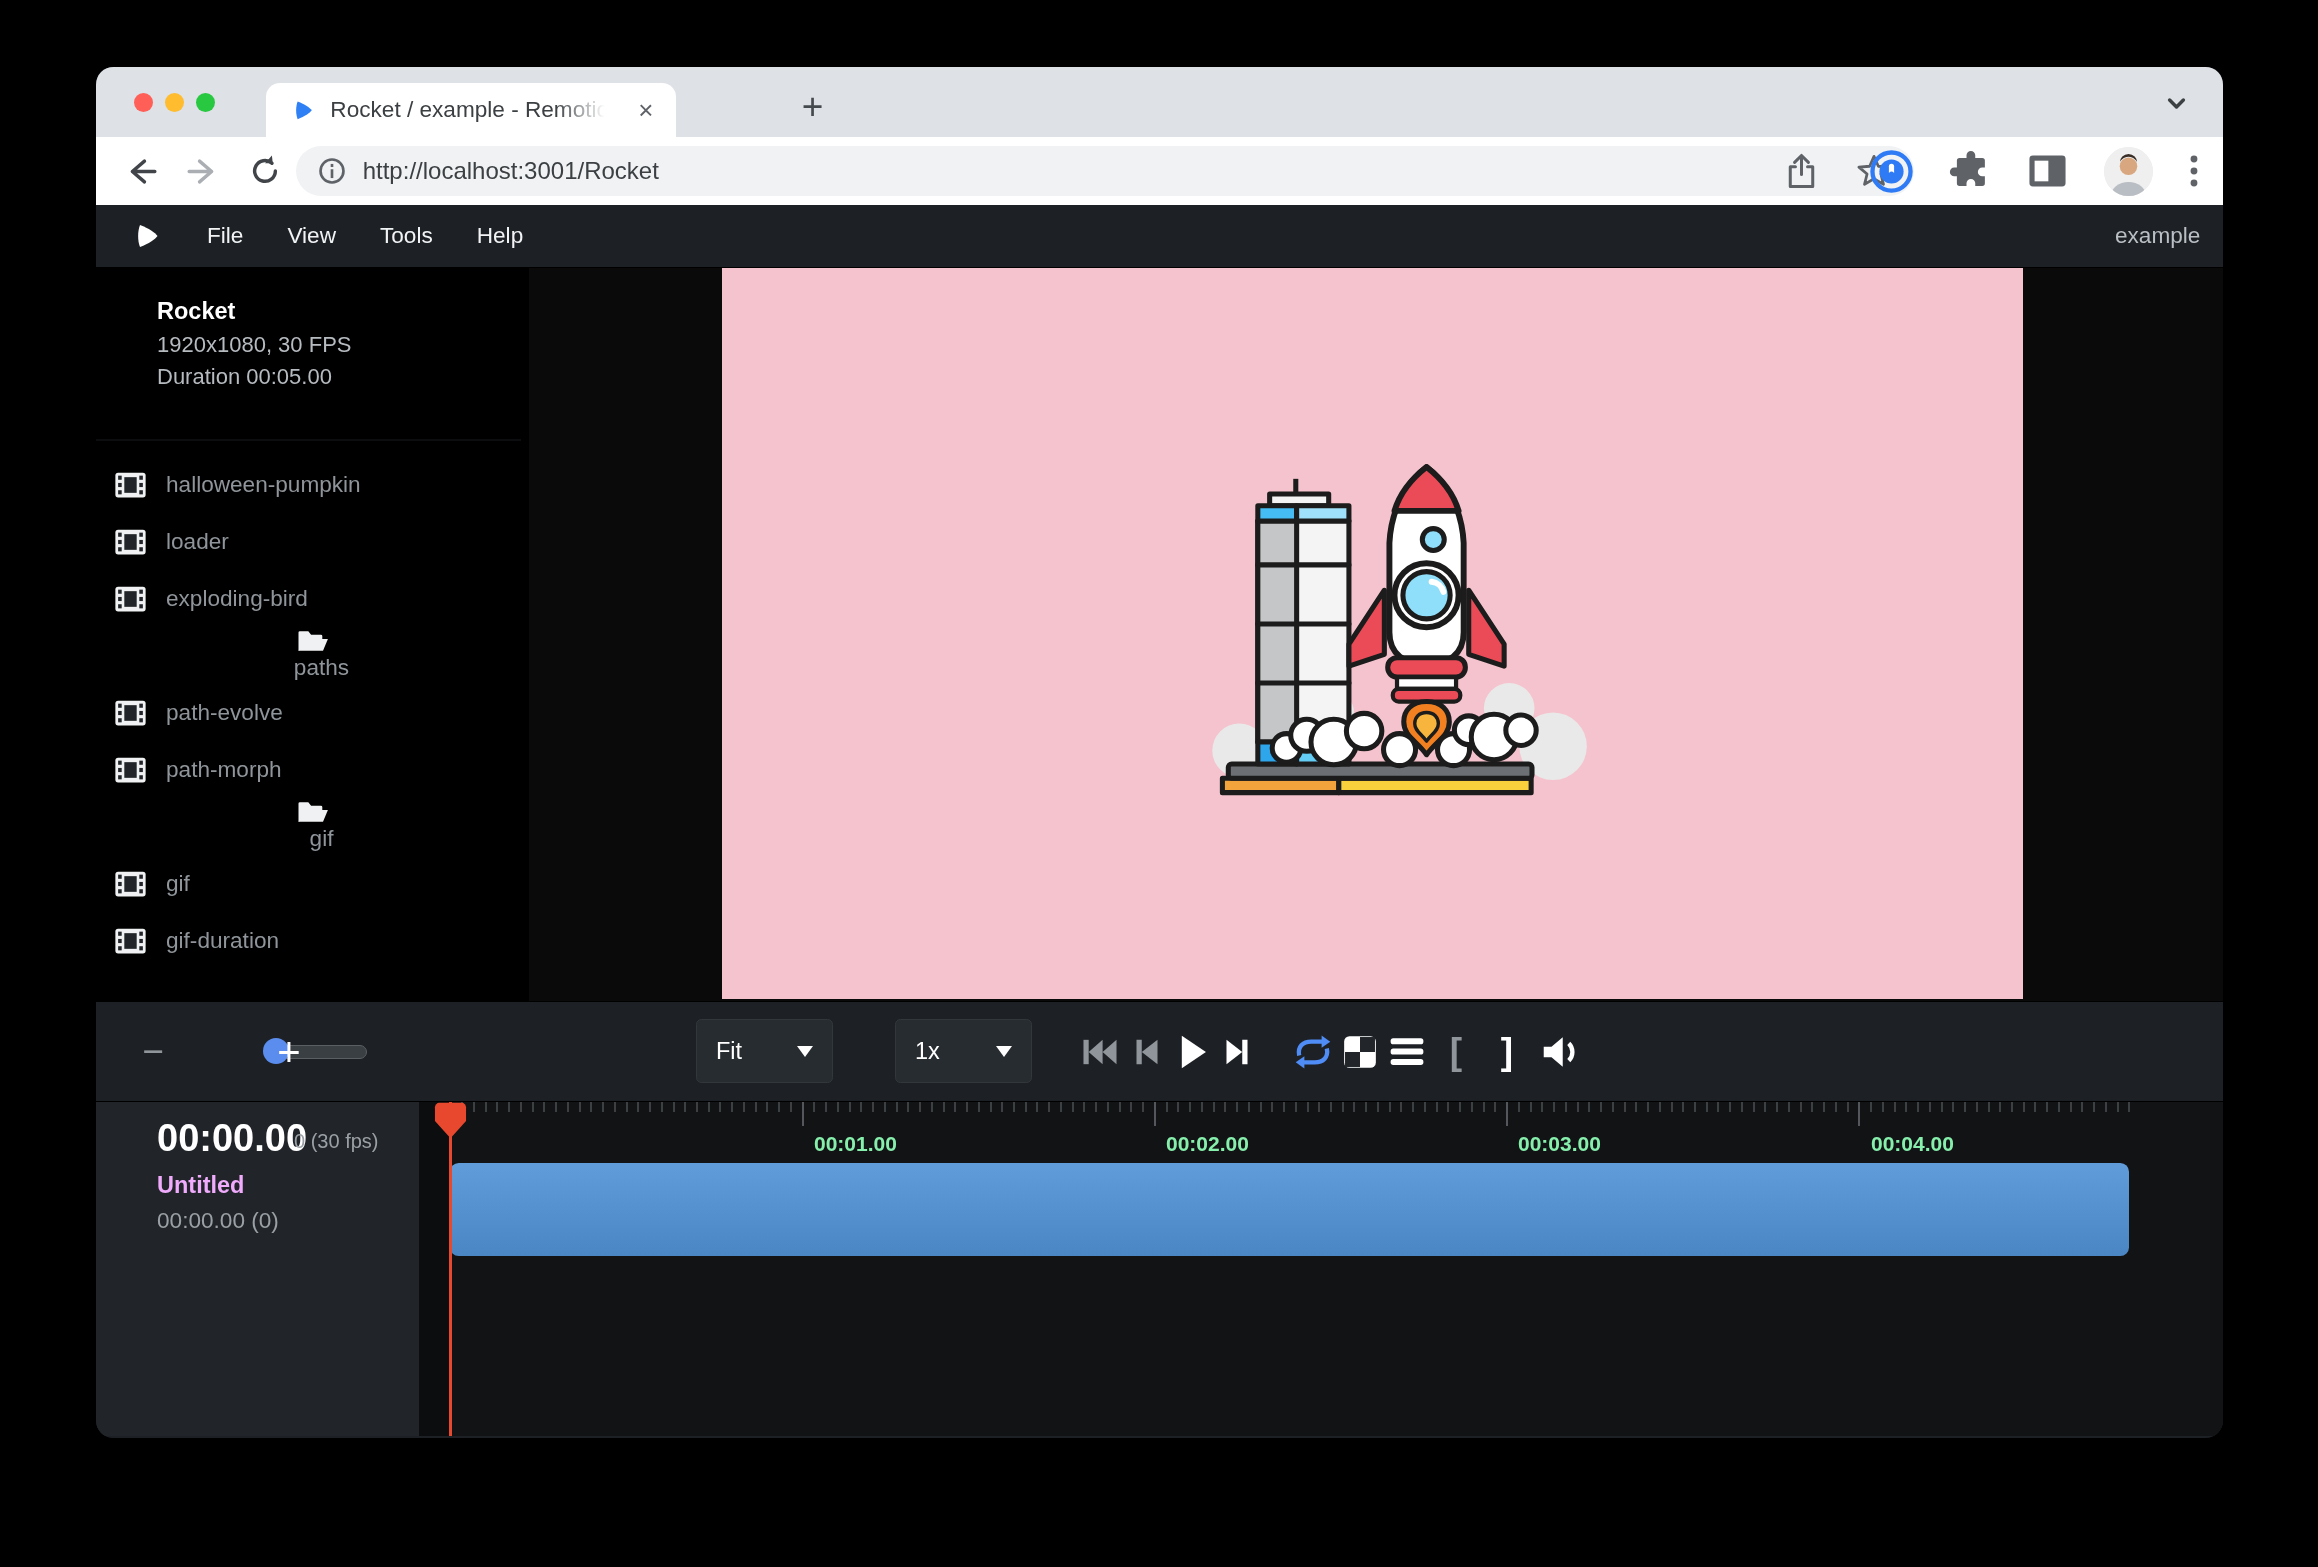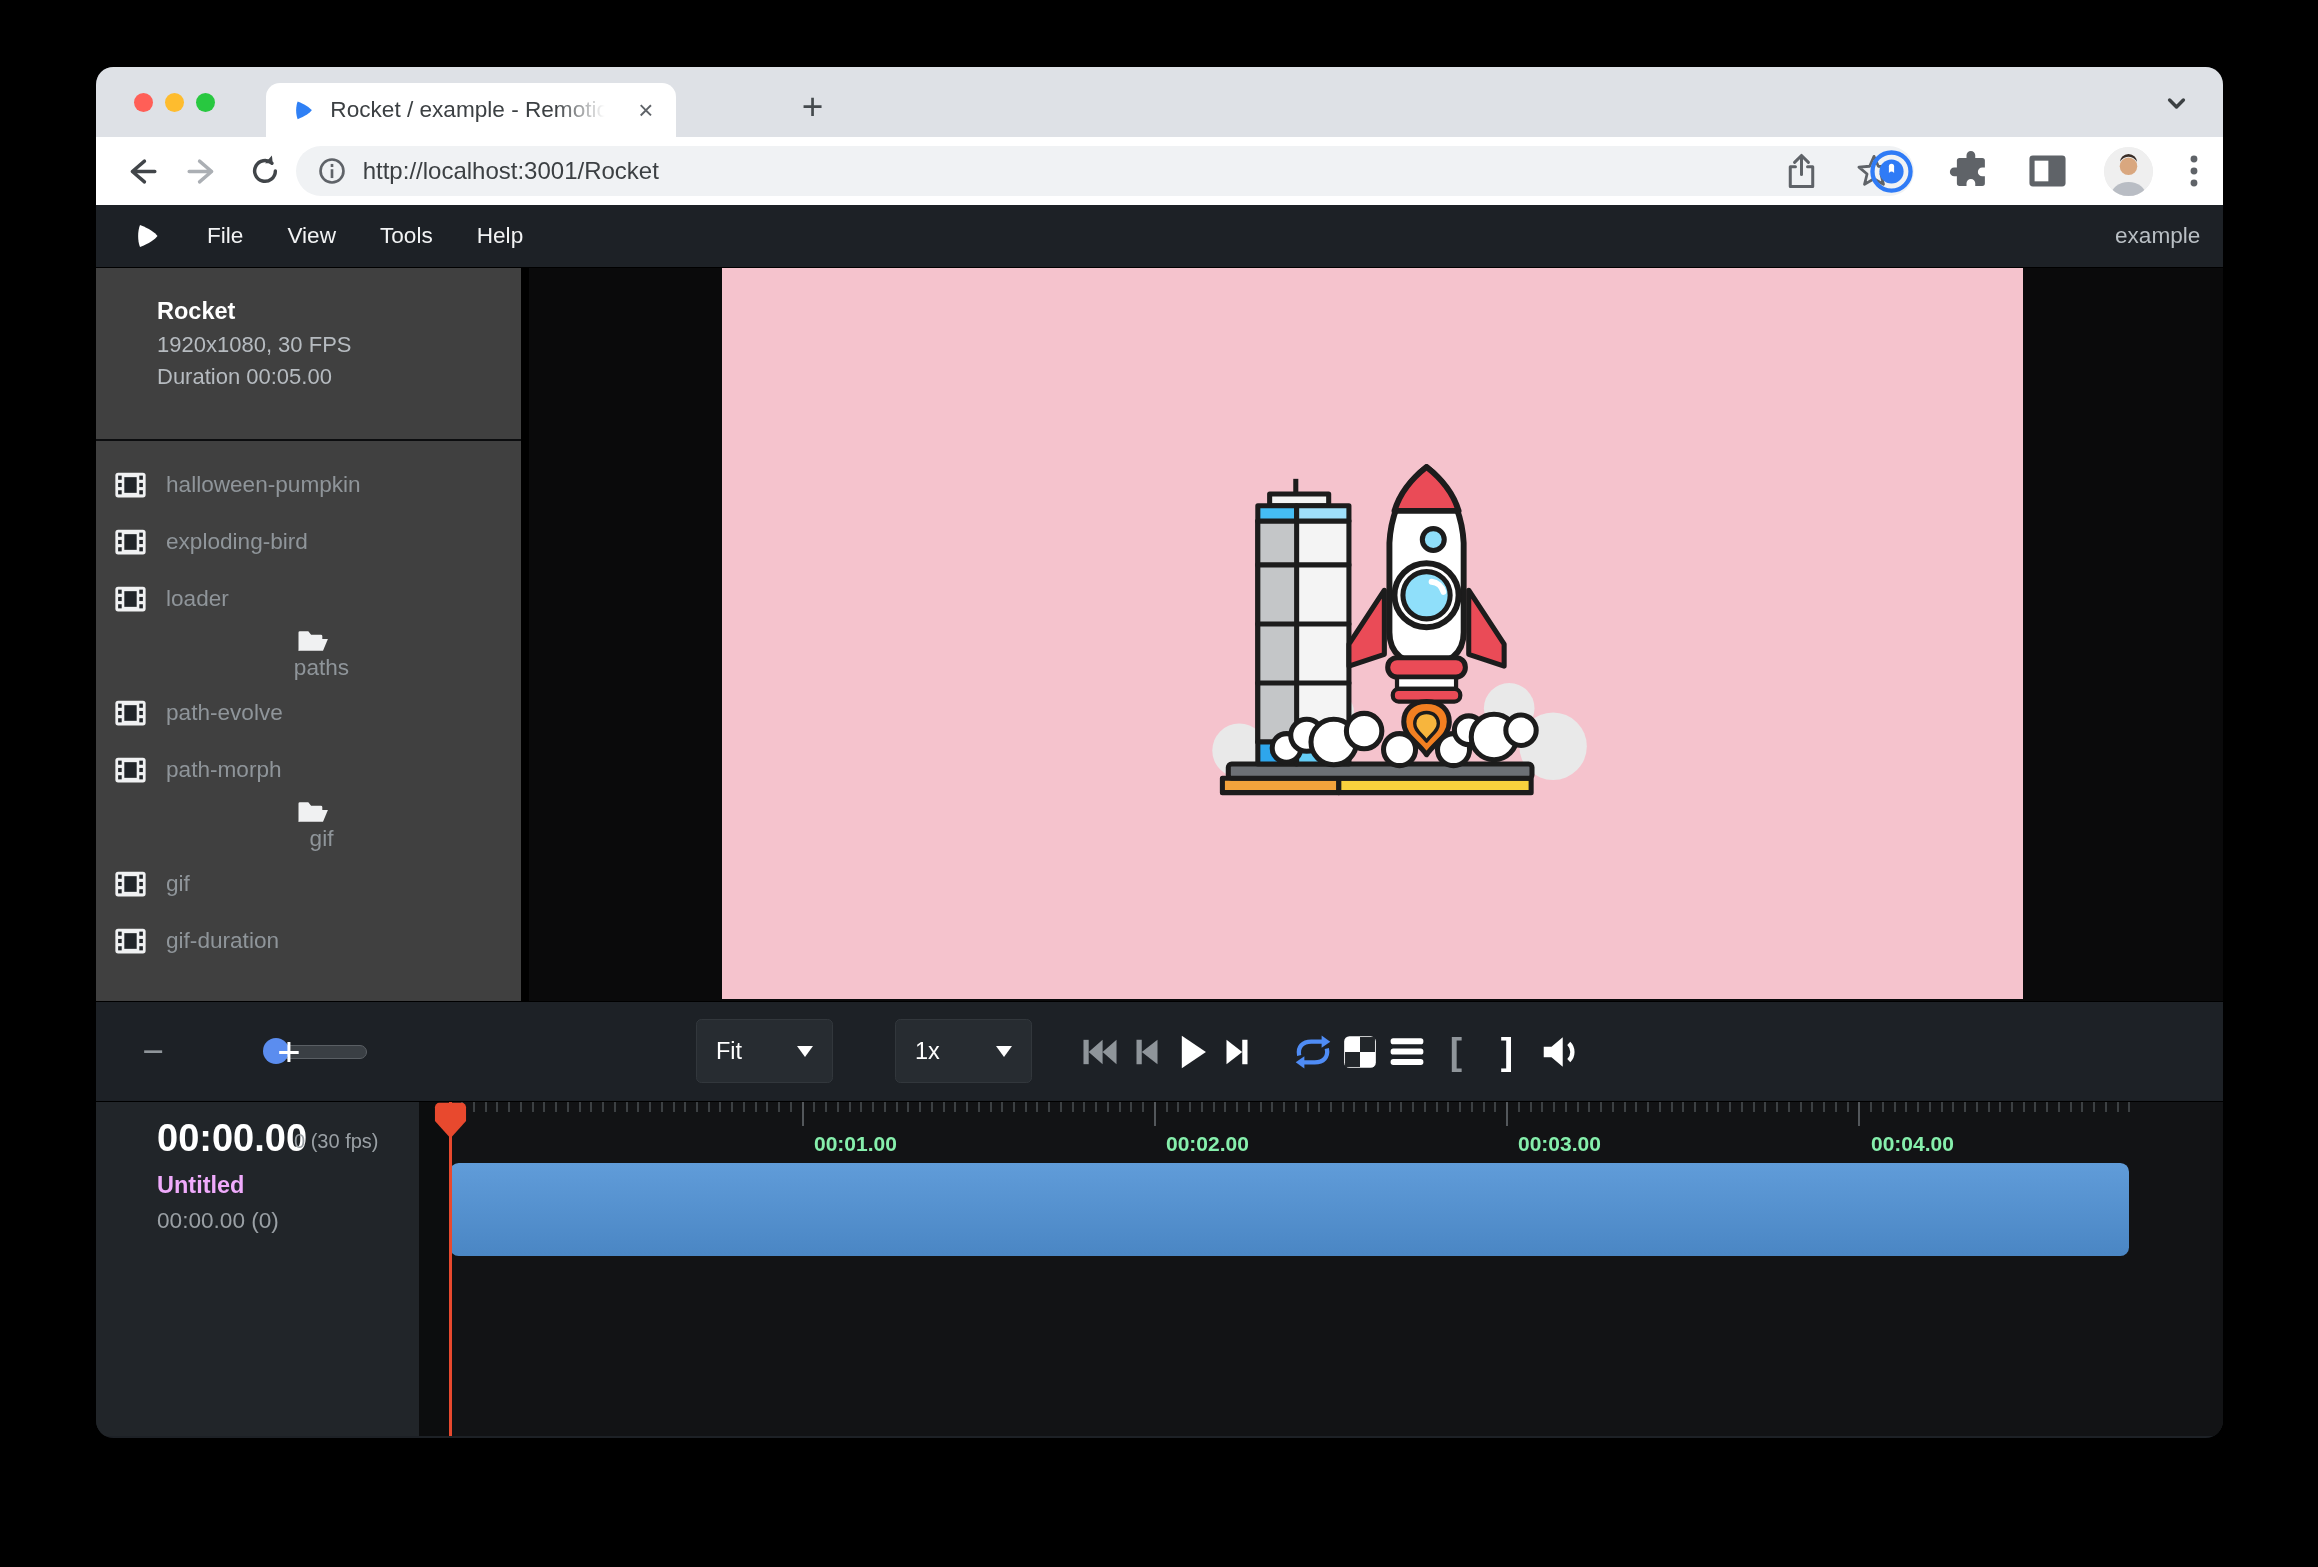--- a/index.html
+++ b/index.html
@@ -36,21 +36,21 @@
   
   .menubar { position:relative; height:63px; background:#1d2126; display:flex; align-items:center;
              border-bottom:1.7px solid #000; color:#fff; }
   .menubar .logo { margin-left:37px; width:28px; height:30px; }
   .menu-items { display:flex; margin-left:24px; }
   .menu-item { padding:0 22px; font-size:22.6px; color:#f2f3f4; }
   .menu-right { margin-left:auto; margin-right:22.6px; font-size:22.6px; color:#b9bfc4; }
 
   
   .content { display:flex; height:733px; }
-  .sidebar { width:425px; background:#404040; flex:none; position:relative; overflow:hidden; }
+  .sidebar { width:425px; background:#000000; flex:none; position:relative; overflow:hidden; }
   .compinfo { padding:26px 0 0 61px; }
   .comp-name { font-size:23.5px; font-weight:bold; color:#fff; line-height:35px; }
   .comp-meta { font-size:22px; color:#b6bbc0; line-height:32px; }
   .side-divider { position:absolute; left:0; top:171px; width:100%; height:1.7px; background:#0c0d0f; }
   .sidelist { position:absolute; top:188px; left:0; right:0; }
   .side-item { height:57px; display:flex; align-items:center; color:#8f959a; font-size:22.6px; }
   .side-item.comp { padding-left:18px; }
   .side-item.folder { padding-left:26px;flex-direction:column; }
   .side-item .ic { flex:none; margin-right:19px; display:flex; align-items:center; }
   .divider-v { width:7.8px; background:#000; flex:none; }
@@ -219,36 +219,36 @@
                 <rect x="1" y="1" width="22" height="18" rx="2" fill="#f0f1f2"></rect>
                 <rect x="7.5" y="4.3" width="9" height="11.4" fill="#212529"></rect>
                 <rect x="3" y="3.2" width="2.6" height="3" fill="#212529"></rect>
                 <rect x="3" y="8.5" width="2.6" height="3" fill="#212529"></rect>
                 <rect x="3" y="13.8" width="2.6" height="3" fill="#212529"></rect>
                 <rect x="18.4" y="3.2" width="2.6" height="3" fill="#212529"></rect>
                 <rect x="18.4" y="8.5" width="2.6" height="3" fill="#212529"></rect>
                 <rect x="18.4" y="13.8" width="2.6" height="3" fill="#212529"></rect>
               </svg>
             </span>
-            <span>exploding-bird</span>
+            <span>loader</span>
           </div>
           <div class="side-item comp">
             <span class="ic">
               <svg width="33" height="28" viewBox="0 0 24 20">
                 <rect x="1" y="1" width="22" height="18" rx="2" fill="#f0f1f2"></rect>
                 <rect x="7.5" y="4.3" width="9" height="11.4" fill="#212529"></rect>
                 <rect x="3" y="3.2" width="2.6" height="3" fill="#212529"></rect>
                 <rect x="3" y="8.5" width="2.6" height="3" fill="#212529"></rect>
                 <rect x="3" y="13.8" width="2.6" height="3" fill="#212529"></rect>
                 <rect x="18.4" y="3.2" width="2.6" height="3" fill="#212529"></rect>
                 <rect x="18.4" y="8.5" width="2.6" height="3" fill="#212529"></rect>
                 <rect x="18.4" y="13.8" width="2.6" height="3" fill="#212529"></rect>
               </svg>
             </span>
-            <span>loader</span>
+            <span>exploding-bird</span>
           </div>
           <div class="side-item folder">
             <span class="ic">
               <svg width="35" height="28" viewBox="0 0 24 20">
                 <path d="M2,17 V4 a1,1 0 0 1 1,-1 h6 l2,2.5 h7 a1,1 0 0 1 1,1 V9" fill="#f0f1f2"></path>
                 <path d="M2,17 L5.5,8.5 H23 L19.5,17 Z" fill="#f0f1f2"></path>
               </svg>
             </span>
             <span>paths</span>
           </div>

